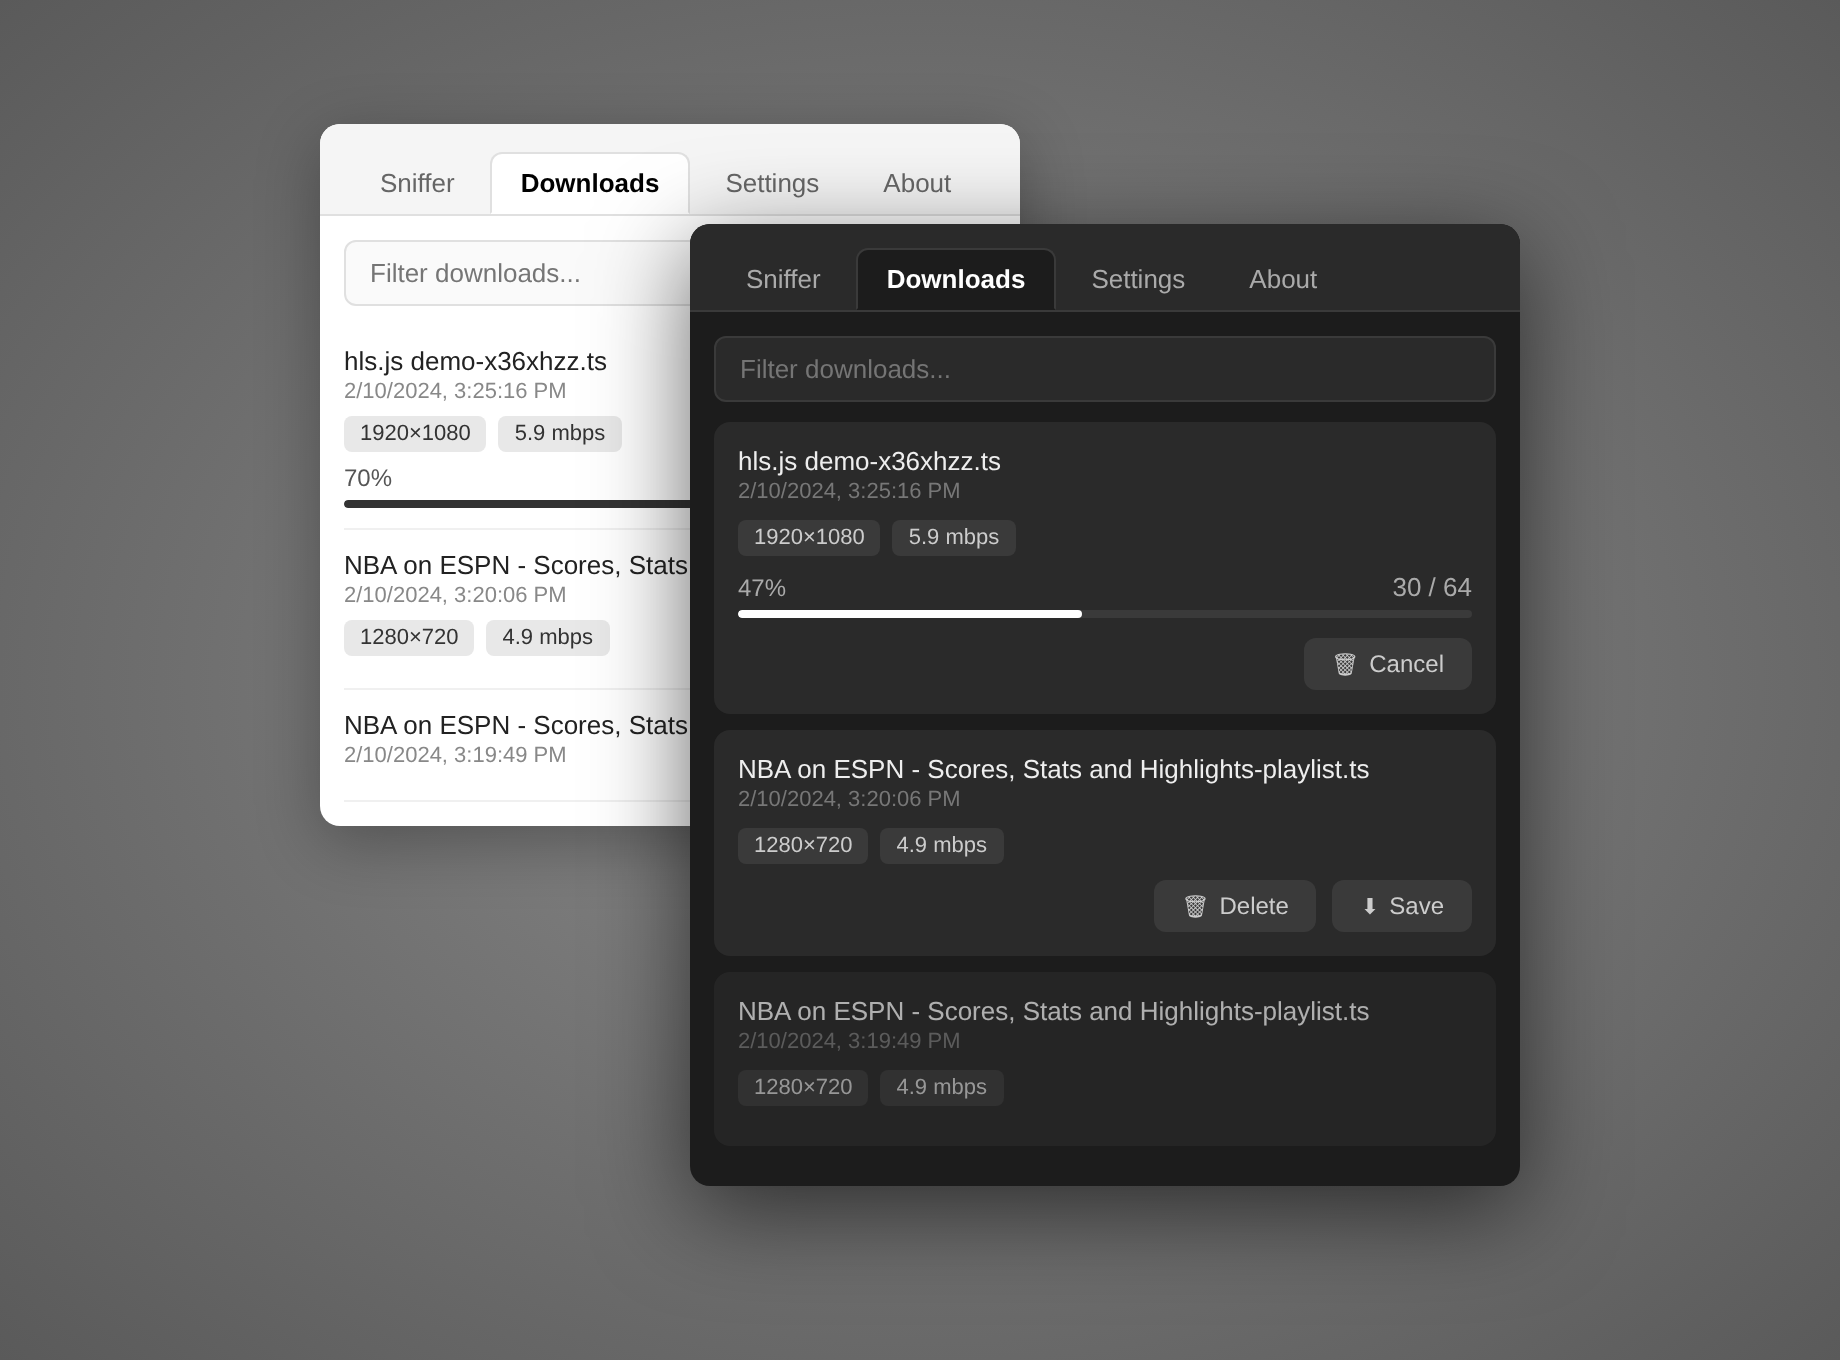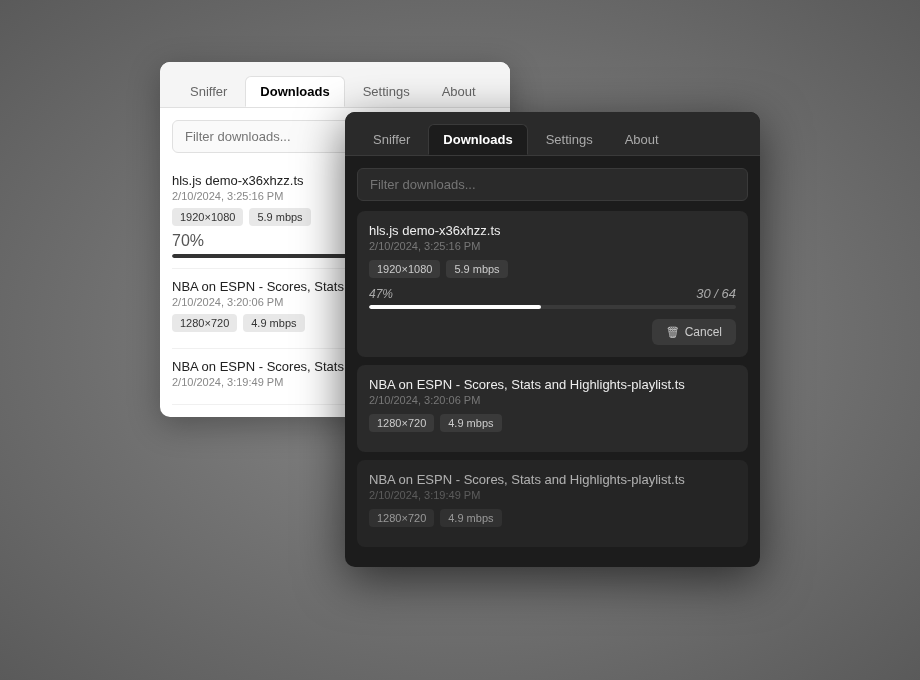--- a/index.html
+++ b/index.html
@@ -102,21 +102,21 @@
     .panel-light .badge {
       background: #e8e8e8;
       color: #333;
       font-size: 11px;
       padding: 3px 8px;
       border-radius: 4px;
       font-weight: 500;
     }
 
     .panel-light .progress-label {
-      font-size: 16px;
+      font-size: 12px;
       color: #555;
       margin-bottom: 4px;
     }
 
     .panel-light .progress-bar-bg {
       height: 4px;
       background: #e0e0e0;
       border-radius: 2px;
       overflow: hidden;
     }
@@ -215,21 +215,20 @@
       padding: 3px 8px;
       border-radius: 4px;
       font-weight: 500;
     }
 
     .panel-dark .progress-row {
       display: flex;
       justify-content: space-between;
       align-items: flex-end;
       margin-bottom: 4px;
-      font-style: italic;
     }
 
     .panel-dark .progress-label {
       font-size: 12px;
       color: #aaa;
     }
 
     .panel-dark .progress-count {
       font-size: 13px;
       color: #aaa;
@@ -368,20 +367,30 @@
     </div>
 
     
     <div class="download-item">
       <div class="item-title">NBA on ESPN - Scores, Stats and Highlights-playlist.ts</div>
       <div class="item-date">2/10/2024, 3:20:06 PM</div>
       <div class="badges">
         <span class="badge">1280×720</span>
         <span class="badge">4.9 mbps</span>
       </div>
+      <div class="actions">
+        <button class="btn btn-delete">
+          <span class="trash-icon"></span>
+          <span>Delete</span>
+        </button>
+        <button class="btn btn-save">
+          <span class="save-icon"></span>
+          <span>Save</span>
+        </button>
+      </div>
     </div>
 
     
     <div class="download-item item-last">
       <div class="item-title">NBA on ESPN - Scores, Stats and Highlights-playlist.ts</div>
       <div class="item-date">2/10/2024, 3:19:49 PM</div>
       <div class="badges">
         <span class="badge">1280×720</span>
         <span class="badge">4.9 mbps</span>
       </div>

